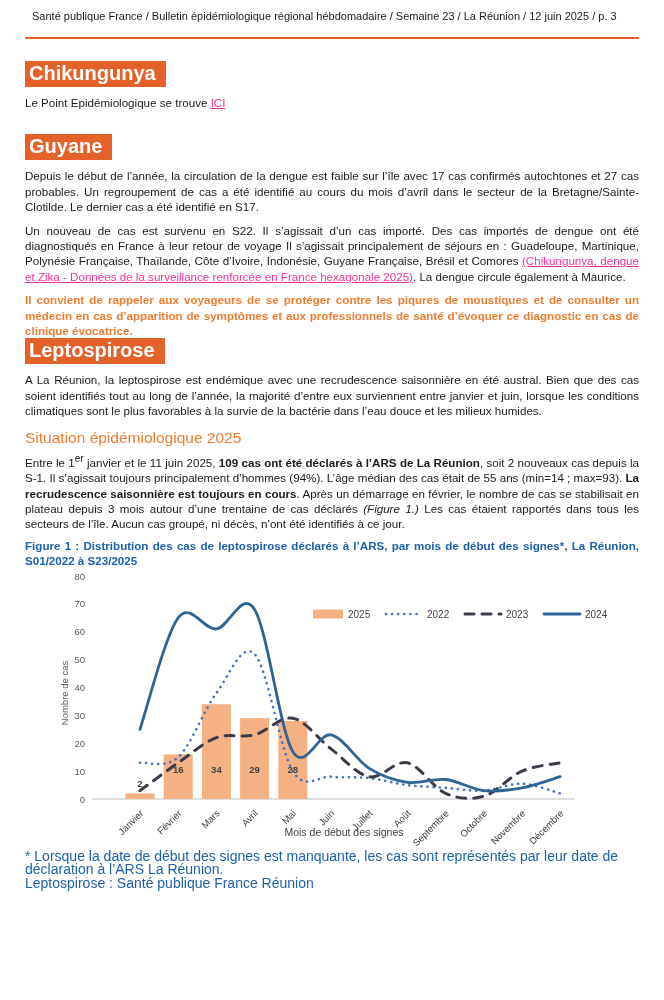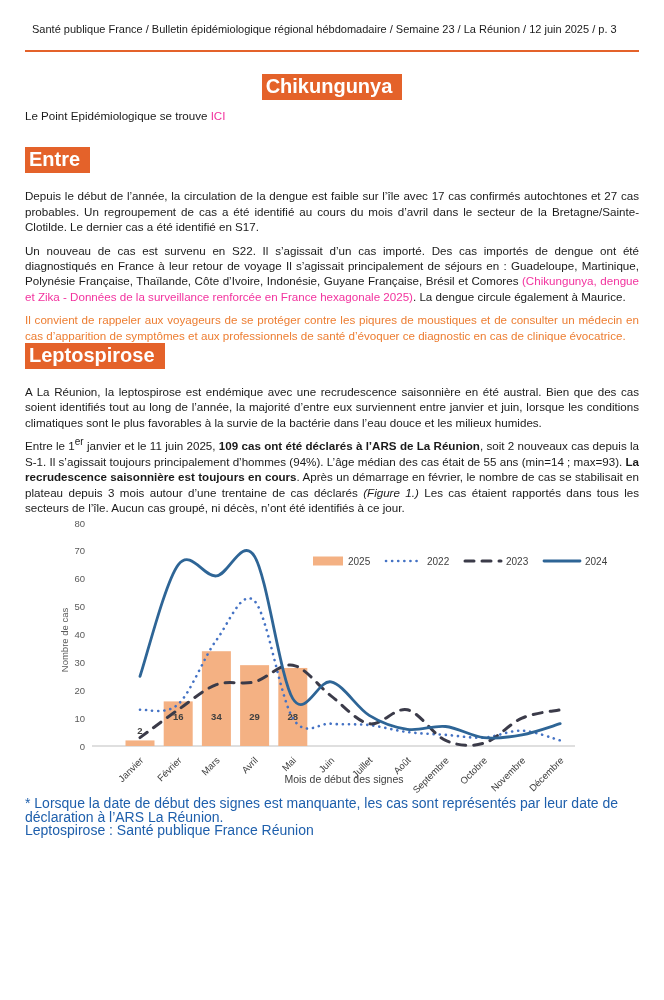--- a/index.html
+++ b/index.html
@@ -3,36 +3,36 @@
 <meta charset="utf-8">
 <style>
   :root{
     --orange:#E4622A; --text-orange:#ED7D31; --pink:#F2329E; --blue:#1E5FAC;
   }
   html,body{margin:0;padding:0;}
   body{
     width:664px;height:1000px;background:#ffffff;color:#1a1a1a;
     font-family:"Liberation Sans", sans-serif;overflow:hidden;
   }
-  .page{padding:19px 25px 0 25px;}
+  .page{padding:6px 25px 0 25px;}
   .doc-header{font-size:11px;line-height:13px;margin:4px 0 0 7px;color:#1a1a1a;}
   .rule{border:none;border-top:2.5px solid var(--orange);margin:14px 0 0 0;}
   .band{
     display:inline-block;background:var(--orange);color:#ffffff;
     font-size:20px;font-weight:bold;line-height:22px;padding:1px 10px 3px 4px;margin:0;
   }
-  .mt-chik{margin-top:22px;text-align:center;}
+  .mt-chik{margin-top:22px;}
   .mt-dengue{margin-top:24px;}
   .mt-lepto{margin-top:0;}
   .body-p{font-size:11.6px;line-height:15.4px;text-align:justify;margin:8px 0 0 0;}
-  .first-p{margin-top:15px;}
+  .first-p{margin-top:8px;}
   .b{font-weight:bold;}
   .i{font-style:italic;}
-  .advice{color:var(--text-orange);font-weight:normal;}
-  a.link{color:var(--pink);cursor:pointer;}
+  .advice{color:var(--text-orange);font-weight:bold;}
+  a.link{color:var(--pink);text-decoration:underline;cursor:pointer;}
   .subhead{color:var(--text-orange);font-size:15.5px;line-height:18px;font-weight:400;margin:10px 0 0 0;}
   .fig-title{color:var(--blue);font-weight:bold;font-size:11.6px;line-height:15px;margin:6px 0 0 0;text-align:justify;}
   .chart-wrap{margin:0;}
   .chart-wrap svg{display:block;}
   .footnotes{font-size:14px;line-height:13.5px;color:var(--blue);margin:2px 0 0 0;}
   sup{font-size:10px;vertical-align:super;line-height:0;}
 </style>
 </head>
 <body>
 
@@ -41,34 +41,36 @@
   <div class="doc-header">Santé publique France / Bulletin épidémiologique régional hébdomadaire / Semaine 23 / La Réunion / 12  juin 2025 / p. 3</div>
 
   <hr class="rule">
 
   <div class="mt-chik">
     <span class="band">Chikungunya</span>
   </div>
   <p class="body-p"><span>Le Point Epidémiologique se trouve </span><a class="link">ICI</a></p>
 
   <div class="mt-dengue">
-    <span class="band">Entre</span>
+    <span class="band">Guyane</span>
   </div>
   <p class="body-p first-p">Depuis le début de l’année, la circulation de la dengue est faible sur l’île avec 17 cas confirmés autochtones et 27 cas probables. Un regroupement de cas a été identifié au cours du mois d’avril dans le secteur de la Bretagne/Sainte-Clotilde. Le dernier cas a été identifié en S17.</p>
   <p class="body-p"><span>Un nouveau de cas est survenu en S22. Il s’agissait d’un cas importé. Des cas importés de dengue ont été diagnostiqués en France à leur retour de voyage Il s’agissait principalement de séjours en : Guadeloupe, Martinique, Polynésie Française, Thaïlande, Côte d’Ivoire, Indonésie, Guyane Française, Brésil et Comores </span><a class="link">(Chikungunya, dengue et Zika - Données de la surveillance renforcée en France hexagonale 2025)</a><span>. La dengue circule également à Maurice.</span></p>
   <p class="body-p advice">Il convient de rappeler aux voyageurs de se protéger contre les piqures de moustiques et de consulter un médecin en cas d’apparition de symptômes et aux professionnels de santé d’évoquer ce diagnostic en cas de clinique évocatrice.</p>
 
   <div class="mt-lepto">
     <span class="band">Leptospirose</span>
   </div>
   <p class="body-p first-p">A La Réunion, la leptospirose est endémique avec une recrudescence saisonnière en été austral. Bien que des cas soient identifiés tout au long de l’année, la majorité d’entre eux surviennent entre janvier et juin, lorsque les conditions climatiques sont le plus favorables à la survie de la bactérie dans l’eau douce et les milieux humides.</p>
 
+  <div class="subhead">Situation épidémiologique 2025</div>
 
   <p class="body-p"><span>Entre le 1</span><sup>er</sup><span> janvier et le 11 juin 2025, </span><span class="b">109 cas ont été déclarés à l’ARS de La Réunion</span><span>, soit 2 nouveaux cas depuis la S-1. Il s’agissait toujours principalement d’hommes (94%).  L’âge médian des cas était de 55 ans (min=14 ; max=93). </span><span class="b">La recrudescence saisonnière est toujours en cours</span><span>. Après un démarrage en février, le nombre de cas se stabilisait en plateau depuis 3 mois autour d’une trentaine de cas déclarés </span><span class="i">(Figure 1.)</span><span> Les cas étaient rapportés dans tous les secteurs de l’île. Aucun cas groupé, ni décès, n’ont été identifiés à ce jour.</span></p>
 
+  <p class="fig-title">Figure 1 : Distribution des cas de leptospirose déclarés à l’ARS, par mois de début des signes*, La Réunion, S01/2022 à S23/2025</p>
 
   <div class="chart-wrap">
     <svg width="612" height="280" viewBox="0 0 612 280" xmlns="http://www.w3.org/2000/svg">
         <text x="60" y="234.5" text-anchor="end" font-size="9.5" fill="#595959">0</text>
         <text x="60" y="206.625" text-anchor="end" font-size="9.5" fill="#595959">10</text>
         <text x="60" y="178.75" text-anchor="end" font-size="9.5" fill="#595959">20</text>
         <text x="60" y="150.875" text-anchor="end" font-size="9.5" fill="#595959">30</text>
         <text x="60" y="123" text-anchor="end" font-size="9.5" fill="#595959">40</text>
         <text x="60" y="95.125" text-anchor="end" font-size="9.5" fill="#595959">50</text>
         <text x="60" y="67.25" text-anchor="end" font-size="9.5" fill="#595959">60</text>

